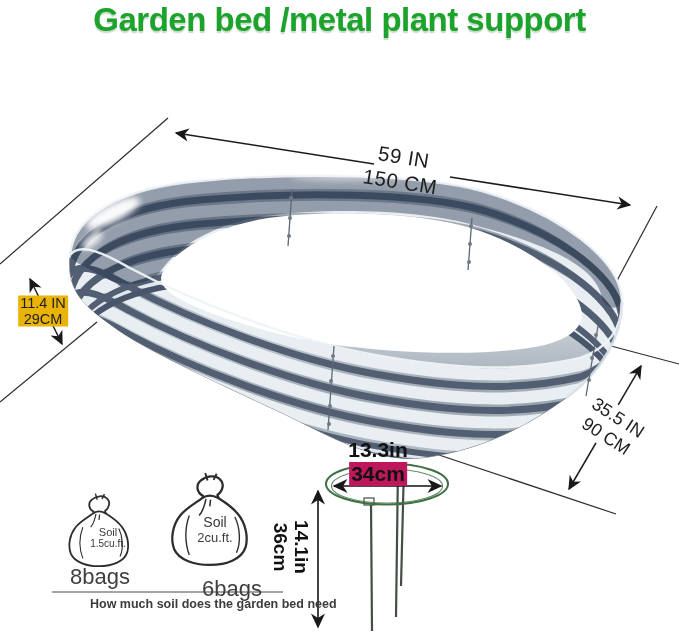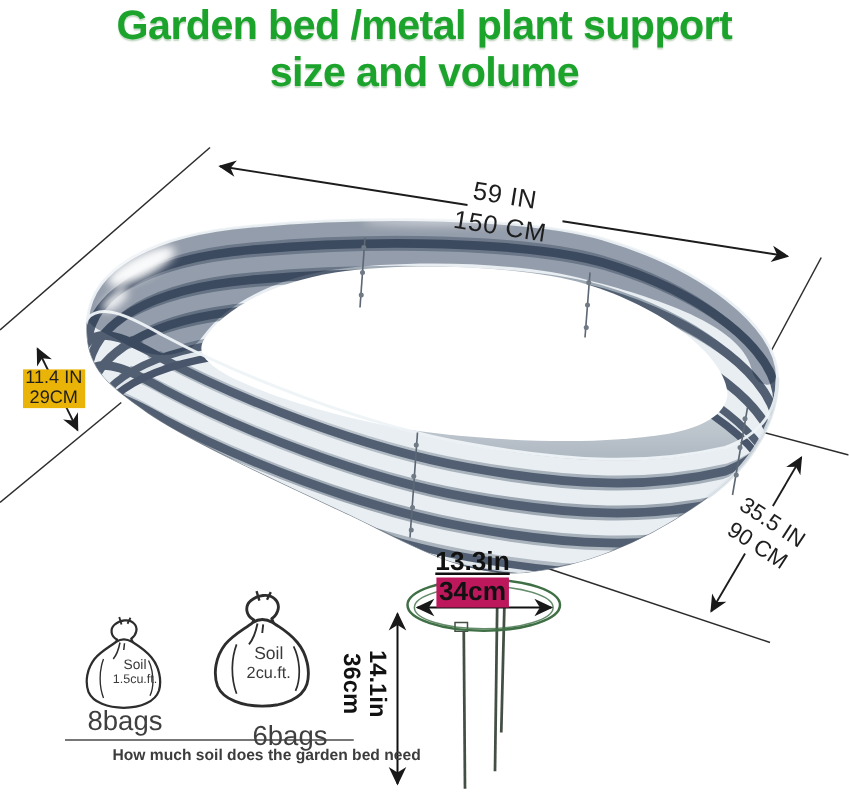--- a/index.html
+++ b/index.html
@@ -144,39 +144,38 @@
   <g>
     <use href="#sack" transform="translate(66,496) scale(0.60)"></use>
     <use href="#sack" transform="translate(168,476) scale(0.76)"></use>
   </g>
 
   <line x1="52" y1="592" x2="283" y2="592" stroke="#4a4a4a" stroke-width="1.2"></line>
 </svg>
 
 <div class="title">
   <div>Garden bed /metal plant support</div>
-  <div>size and volume</div>
 </div>
 
 <div class="dim" style="left:402px;top:169px;font-size:20.5px;line-height:25px;letter-spacing:.5px;transform:translate(-50%,-50%) rotate(9deg);">
   <div>59 IN</div>
   <div>150 CM</div>
 </div>
 
 <div class="dim" style="left:43px;top:311px;font-size:14.5px;line-height:15.5px;background:#eab308;padding:0 2px;transform:translate(-50%,-50%);">
   <div>11.4 IN</div>
   <div>29CM</div>
 </div>
 
 <div class="dim" style="left:612px;top:427px;font-size:18px;line-height:22px;background:#fff;padding:0 3px;transform:translate(-50%,-50%) rotate(33deg);">
   <div>35.5 IN</div>
   <div>90 CM</div>
 </div>
 
-<div class="dim bold" style="left:378px;top:450px;font-size:21px;transform:translate(-50%,-50%);text-decoration:underline;">13.3in</div>
+<div class="dim bold" style="left:378px;top:450px;font-size:21px;transform:translate(-50%,-50%);">13.3in</div>
 <div class="dim bold" style="left:378px;top:474px;font-size:21px;background:#be185d;padding:0 2px;transform:translate(-50%,-50%);">34cm</div>
 
 <div class="dim bold" style="left:291px;top:547px;font-size:19px;line-height:21px;transform:translate(-50%,-50%) rotate(90deg);">
   <div>14.1in</div>
   <div>36cm</div>
 </div>
 
 <div class="bagtxt" style="left:108px;top:538px;font-size:11px;line-height:12px;transform:translate(-50%,-50%);">
   <div>Soil</div>
   <div style="font-size:10px;">1.5cu.ft.</div>

